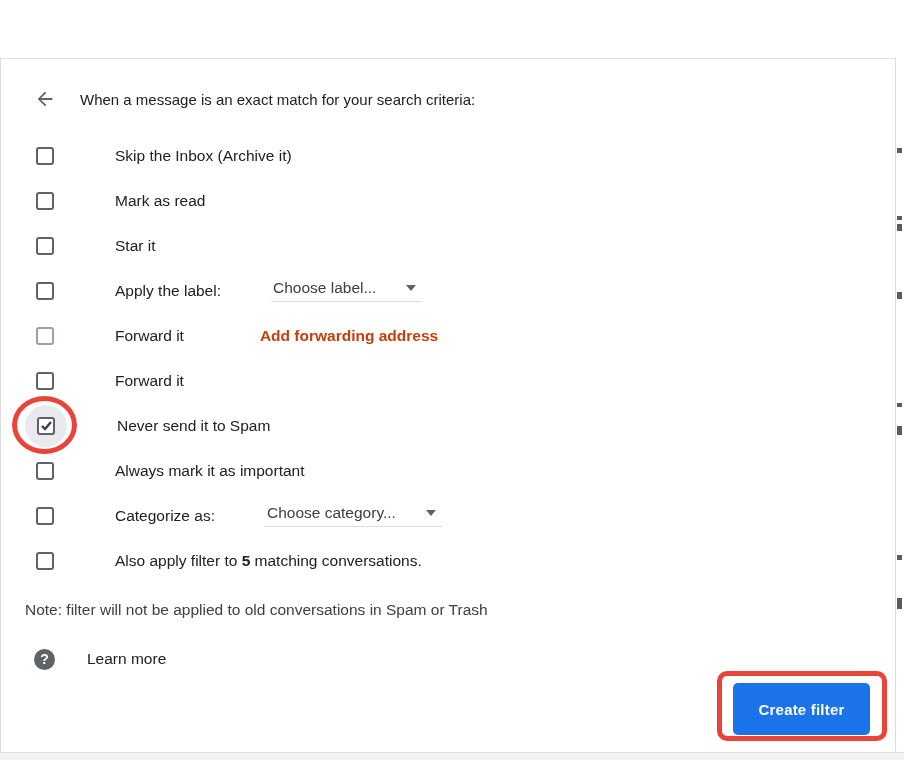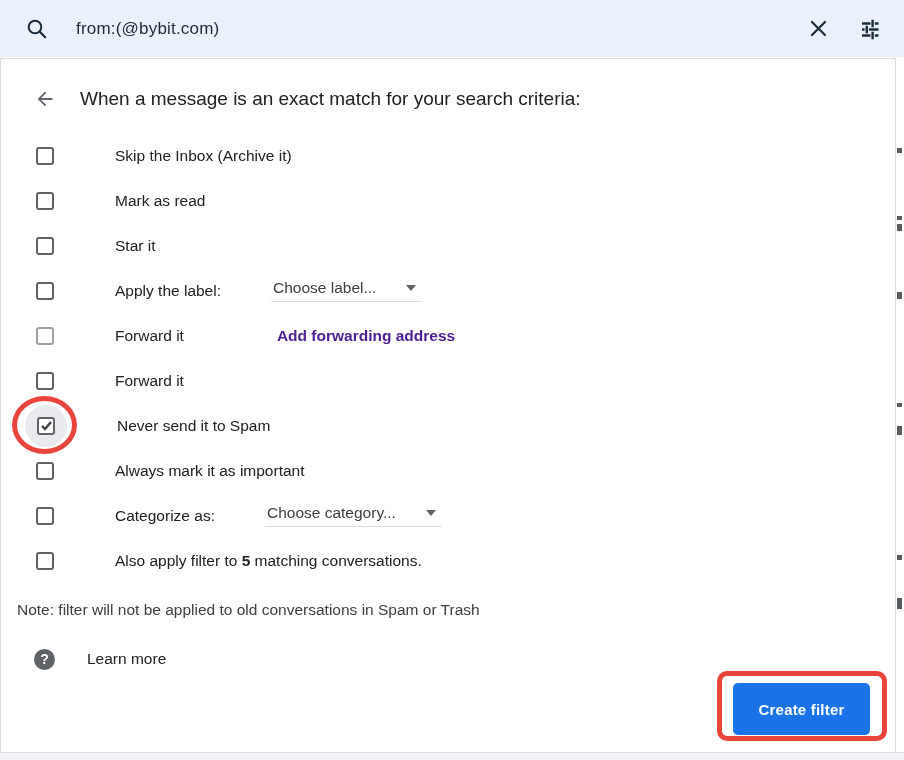--- a/index.html
+++ b/index.html
@@ -18,21 +18,21 @@
   .tune-btn { margin-right:22px; display:flex; cursor:pointer; background:none; border:none; padding:0; }
 
   
   .panel {
     position:absolute; top:58px; left:0; width:896px; height:694px;
     background:#fff; border-left:1px solid #dadce0; border-right:1px solid #dadce0;
     border-top:1px solid #e0e0e0;
   }
   .header-row { display:flex; align-items:center; height:40px; margin-top:20px; padding-left:33px; }
   .back-btn { display:flex; background:none; border:none; padding:0; cursor:pointer; }
-  .title { margin-left:24px; font-size:19px; color:#202124;text-align:right; }
+  .title { margin-left:24px; font-size:15px; color:#202124;text-align:right; }
 
   .rows { margin-top:14px; }
   .row { display:flex; align-items:center; height:45px; padding-left:35px; font-size:15.5px; color:#202124;gap:37px; }
   .checkbox {
     width:18px; height:18px; border:2px solid #5f6368; border-radius:3px;
     background:#fff; flex:none; display:flex; align-items:center; justify-content:center; cursor:pointer;
   }
   .checkbox.light { border-color:#9aa0a6; }
   .hover-circle {
     width:42px; height:42px; margin:-11px; border-radius:50%; background:#e9eaee;
@@ -41,24 +41,24 @@
   .row-label { margin-left:24px; white-space:nowrap; }
   .dropdown {
     margin-left:13px; display:flex; align-items:center;
     border-bottom:1px solid #dadce0; padding:0 6px 4px 2px; color:#3c4043; cursor:pointer;
   }
   .caret {
     margin-left:30px; width:0; height:0;
     border-left:5px solid transparent; border-right:5px solid transparent;
     border-top:6px solid #5f6368;
   }
-  .fwd-link { margin-left:56px; color:#4c1d95; font-weight:bold; text-decoration:none; cursor:pointer; }
+  .fwd-link { margin-left:39px; color:#c2410c; font-weight:bold; text-decoration:none; cursor:pointer; }
   .bold-count { font-weight:bold; }
 
-  .note { margin-top:18px; padding-left:16px; font-size:15.5px; color:#3c4043; }
+  .note { margin-top:18px; padding-left:24px; font-size:15.5px; color:#3c4043; }
 
   .footer { display:flex; align-items:center; height:32px; margin-top:24px; padding-left:33px; }
   .help-icon {
     width:21px; height:21px; border-radius:50%; background:#5f6368; color:#fff;
     font-size:14px; font-weight:bold; display:flex; align-items:center; justify-content:center; flex:none;
   }
   .learn-more { margin-left:32px; font-size:15.5px; color:#202124; }
 
   .create-btn {
     position:absolute; left:733px; top:683px; width:137px; height:52px;
@@ -82,41 +82,20 @@
   .bottom-strip {
     position:absolute; left:0; top:752px; width:904px; height:8px;
     background:#f1f3f4; border-top:1px solid #dadce0;
   }
 </style>
 </head>
 <body>
 
 <div class="page">
 
-  <div class="searchbar">
-    <span class="search-icon">
-      <svg width="22" height="22" viewBox="0 0 22 22">
-          <circle cx="9" cy="9" r="6.3" fill="none" stroke="#1c2b3a" stroke-width="2"></circle>
-          <line x1="13.8" y1="13.8" x2="19.2" y2="19.2" stroke="#1c2b3a" stroke-width="2.2" stroke-linecap="round"></line>
-        </svg>
-    </span>
-    <div class="query">from:(@bybit.com)</div>
-    <button class="clear-btn">
-      <svg width="19" height="19" viewBox="0 0 19 19">
-          <path d="M3 3 L16 16 M16 3 L3 16" stroke="#1c2b3a" stroke-width="2.2" stroke-linecap="round"></path>
-        </svg>
-    </button>
-    <button class="tune-btn">
-      <svg width="24" height="24" viewBox="0 0 24 24" fill="none" stroke="#1c2b3a" stroke-width="2.4">
-        <path d="M4 6.5 H12.5 M16.8 6.5 H20.5 M14.6 2.8 V10.2"></path>
-        <path d="M4 12.5 H6.6 M11 12.5 H20.5 M8.8 8.8 V16.2"></path>
-        <path d="M4 18.5 H12.5 M16.8 18.5 H20.5 M14.6 14.8 V22.2"></path>
-      </svg>
-    </button>
-  </div>
 
   <div class="panel">
 
     <div class="header-row">
       <button class="back-btn">
         <svg width="22" height="22" viewBox="0 0 24 24">
             <path d="M20 11H7.8l5.6-5.6L12 4l-8 8 8 8 1.4-1.4L7.8 13H20z" fill="#5f6368"></path>
           </svg>
       </button>
       <span class="title">When a message is an exact match for your search criteria:</span>

